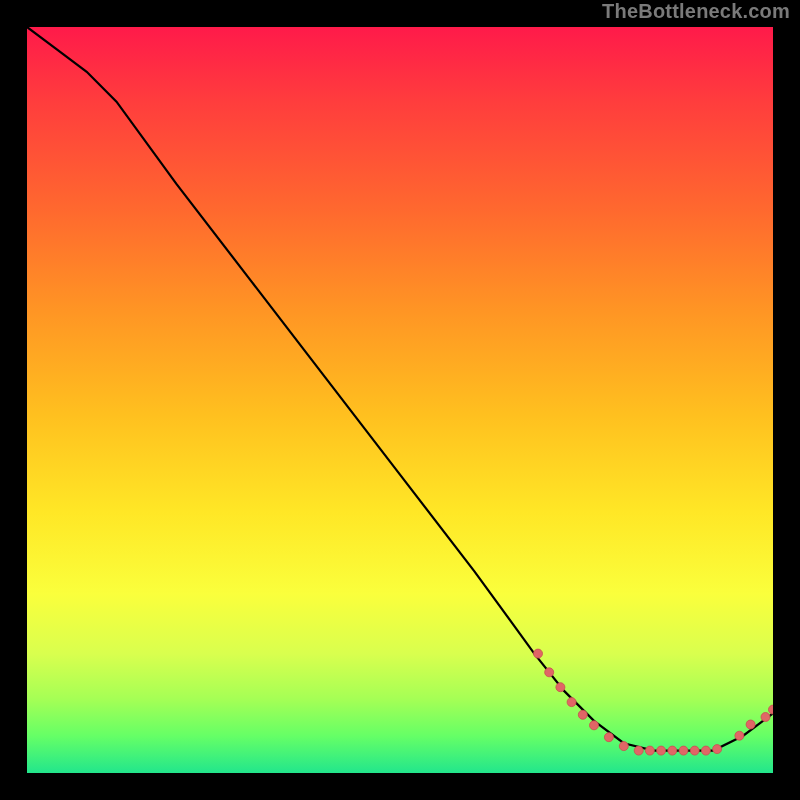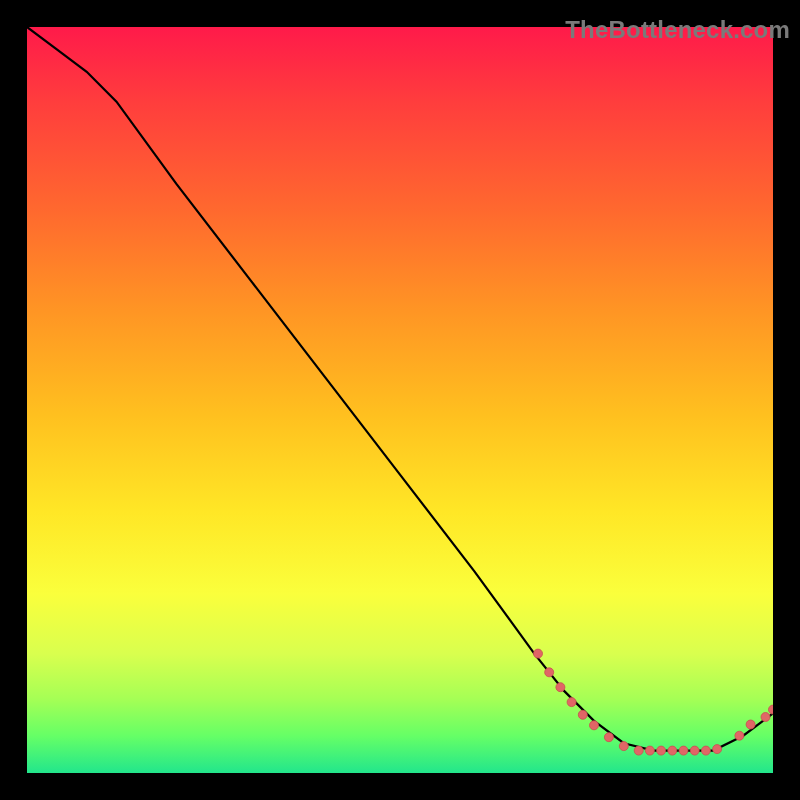--- a/index.html
+++ b/index.html
@@ -40,23 +40,23 @@
   }
   .plot-svg {
     position: absolute;
     left: 0;
     top: 0;
     width: 746px;
     height: 746px;
   }
   .watermark {
     position: absolute;
-    top: 16px;
+    top: 0;
     right: 10px;
-    font-size: 24px;
+    font-size: 20px;
     font-weight: 600;
     color: #7a7a7a;
     letter-spacing: 0.2px;
     user-select: none;
     text-align: center;
   }
 </style>
 </head>
 <body>
 

